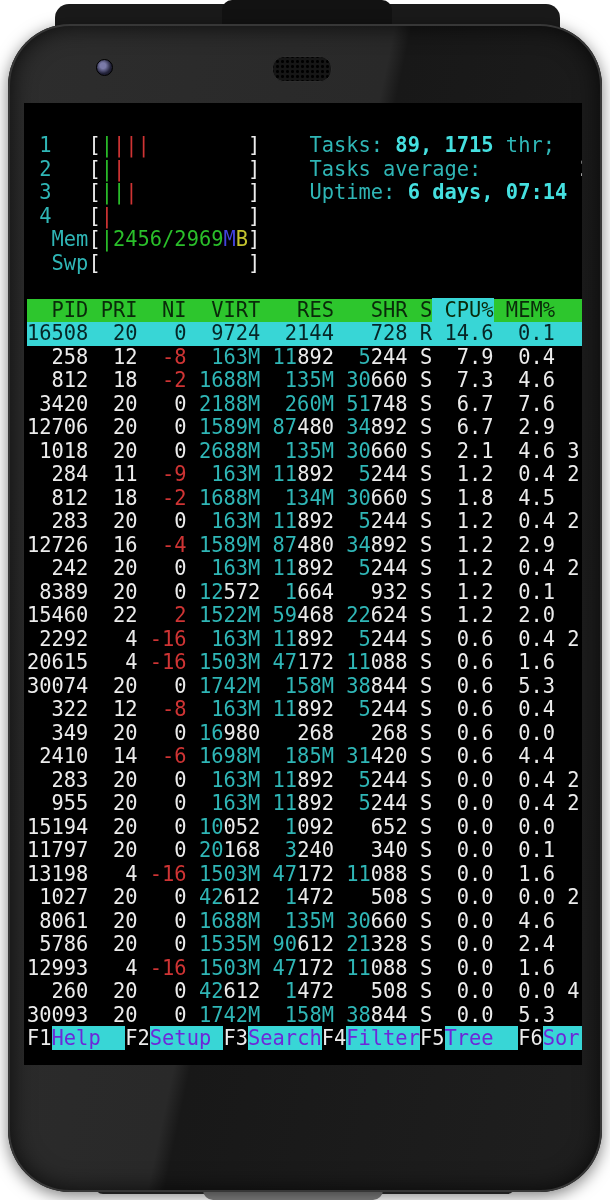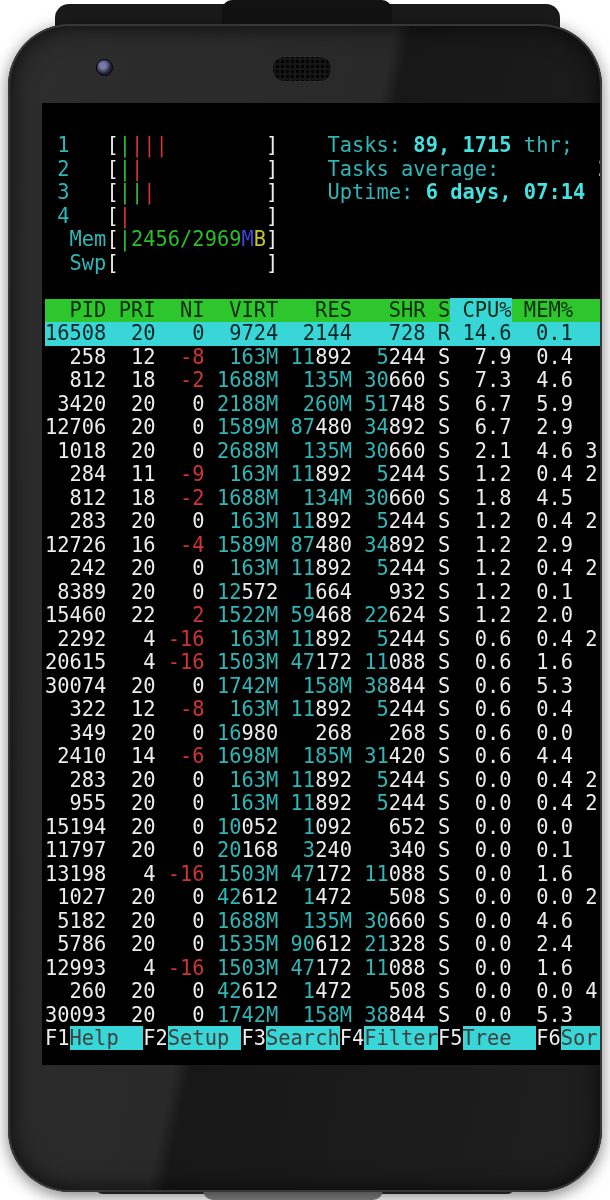--- a/index.html
+++ b/index.html
@@ -21,38 +21,38 @@
   .phone{position:absolute;left:8px;top:24px;width:594px;height:1168px;border-radius:62px;
        background:linear-gradient(102deg,#2d2d2d 0%,#292929 46%,#181818 48%,#1f1f1f 100%);
        box-shadow:0 4px 16px rgba(0,0,0,.5), inset 0 0 0 2px #373737, inset 0 0 26px rgba(0,0,0,.85);}
   .camera{position:absolute;left:88px;top:35px;width:15px;height:15px;border-radius:50%;
        background:radial-gradient(circle at 40% 38%,#7a7aa8 0 22%,#23233a 60%,#0c0c14 100%);
        border:1px solid #000;}
   .speaker{position:absolute;left:264px;top:32px;width:58px;height:24px;border-radius:12px;
        background:#161616;border:1px solid #2e2e2e;
        background-image:radial-gradient(circle,#000 1.3px,transparent 1.6px);
        background-size:5px 5px;background-position:2px 2px;}
-  .screen{position:absolute;left:34px;top:79px;width:558px;height:962px;
+  .screen{position:absolute;left:16px;top:79px;width:558px;height:962px;
        background:var(--termbg);overflow:hidden;}
   #term{position:absolute;left:3px;top:31px;
        font-family:"DejaVu Sans Mono","Liberation Mono",monospace;
        font-size:20.4px;line-height:23.5px;color:var(--white);}
   .line{white-space:pre;height:23.5px;}
   .c{color:var(--cyan);}
   .bc{color:var(--bcyan);font-weight:bold;}
   .w{color:var(--white);}
   .b{font-weight:bold;}
   .r{color:var(--red);}
   .g{color:var(--green);}
   .bl{color:var(--blue);}
   .y{color:var(--yellow);}
   .hdr{background:var(--hdrbg);color:#0a2a0a;}
   .hdr .sort{background:var(--selbg);}
   .sel{background:var(--selbg);color:#062626;}
-  .fnl{background:var(--selbg);color:#404040;}
+  .fnl{background:var(--selbg);color:#6d28d9;}
 </style>
 </head>
 <body>
 
 <div class="mount-top-wide"></div>
 <div class="mount-top-tab"></div>
 <div class="mount-bottom-strip"></div>
 <div class="mount-bottom-tab"></div>
 
 <div class="phone">
@@ -64,21 +64,21 @@
         <div class="line"><span> </span><span class="c">2</span><span>   </span><span class="w">[</span><span class="g">|</span><span class="r">|</span><span>          </span><span class="w">]</span><span>    </span><span class="c">Tasks average:</span><span>        </span><span class="w b">1</span></div>
         <div class="line"><span> </span><span class="c">3</span><span>   </span><span class="w">[</span><span class="g">|</span><span class="g">|</span><span class="r">|</span><span>         </span><span class="w">]</span><span>    </span><span class="c">Uptime: </span><span class="bc">6 days, 07:14</span></div>
         <div class="line"><span> </span><span class="c">4</span><span>   </span><span class="w">[</span><span class="r">|</span><span>           </span><span class="w">]</span><span>    </span></div>
         <div class="line"><span>  </span><span class="c">Mem</span><span class="w">[</span><span class="g">|</span><span class="g">2456/2969</span><span class="bl">M</span><span class="y">B</span><span class="w">]</span></div>
         <div class="line"><span>  </span><span class="c">Swp</span><span class="w">[</span><span>            </span><span class="w">]</span></div>
         <div class="line"></div>
         <div class="line hdr"><span>  PID</span><span> PRI</span><span>  NI</span><span>  VIRT</span><span>   RES</span><span>   SHR</span><span> S</span><span class="sort"> CPU%</span><span> MEM%</span><span>  </span></div>
         <div class="line sel"><span>16508  20   0  9724  2144   728 R 14.6  0.1</span></div>
         <div class="line"><span class="w">  258</span><span class="w">  12</span><span class="r">  -8</span><span>  </span><span class="c">163M</span><span> </span><span class="c">11</span><span class="w">892</span><span>  </span><span class="c">5</span><span class="w">244</span><span class="w"> S</span><span class="w">  7.9</span><span class="w">  0.4</span></div>
         <div class="line"><span class="w">  812</span><span class="w">  18</span><span class="r">  -2</span><span> </span><span class="c">1688M</span><span>  </span><span class="c">135M</span><span> </span><span class="c">30</span><span class="w">660</span><span class="w"> S</span><span class="w">  7.3</span><span class="w">  4.6</span></div>
-        <div class="line"><span class="w"> 3420</span><span class="w">  20</span><span class="w">   0</span><span> </span><span class="c">2188M</span><span>  </span><span class="c">260M</span><span> </span><span class="c">51</span><span class="w">748</span><span class="w"> S</span><span class="w">  6.7</span><span class="w">  5.9</span></div>
+        <div class="line"><span class="w"> 3420</span><span class="w">  20</span><span class="w">   0</span><span> </span><span class="c">2188M</span><span>  </span><span class="c">260M</span><span> </span><span class="c">51</span><span class="w">748</span><span class="w"> S</span><span class="w">  6.7</span><span class="w">  7.6</span></div>
         <div class="line"><span class="w">12706</span><span class="w">  20</span><span class="w">   0</span><span> </span><span class="c">1589M</span><span> </span><span class="c">87</span><span class="w">480</span><span> </span><span class="c">34</span><span class="w">892</span><span class="w"> S</span><span class="w">  6.7</span><span class="w">  2.9</span></div>
         <div class="line"><span class="w"> 1018</span><span class="w">  20</span><span class="w">   0</span><span> </span><span class="c">2688M</span><span>  </span><span class="c">135M</span><span> </span><span class="c">30</span><span class="w">660</span><span class="w"> S</span><span class="w">  2.1</span><span class="w">  4.6</span><span class="w"> 3</span></div>
         <div class="line"><span class="w">  284</span><span class="w">  11</span><span class="r">  -9</span><span>  </span><span class="c">163M</span><span> </span><span class="c">11</span><span class="w">892</span><span>  </span><span class="c">5</span><span class="w">244</span><span class="w"> S</span><span class="w">  1.2</span><span class="w">  0.4</span><span class="w"> 2</span></div>
         <div class="line"><span class="w">  812</span><span class="w">  18</span><span class="r">  -2</span><span> </span><span class="c">1688M</span><span>  </span><span class="c">134M</span><span> </span><span class="c">30</span><span class="w">660</span><span class="w"> S</span><span class="w">  1.8</span><span class="w">  4.5</span></div>
         <div class="line"><span class="w">  283</span><span class="w">  20</span><span class="w">   0</span><span>  </span><span class="c">163M</span><span> </span><span class="c">11</span><span class="w">892</span><span>  </span><span class="c">5</span><span class="w">244</span><span class="w"> S</span><span class="w">  1.2</span><span class="w">  0.4</span><span class="w"> 2</span></div>
         <div class="line"><span class="w">12726</span><span class="w">  16</span><span class="r">  -4</span><span> </span><span class="c">1589M</span><span> </span><span class="c">87</span><span class="w">480</span><span> </span><span class="c">34</span><span class="w">892</span><span class="w"> S</span><span class="w">  1.2</span><span class="w">  2.9</span></div>
         <div class="line"><span class="w">  242</span><span class="w">  20</span><span class="w">   0</span><span>  </span><span class="c">163M</span><span> </span><span class="c">11</span><span class="w">892</span><span>  </span><span class="c">5</span><span class="w">244</span><span class="w"> S</span><span class="w">  1.2</span><span class="w">  0.4</span><span class="w"> 2</span></div>
         <div class="line"><span class="w"> 8389</span><span class="w">  20</span><span class="w">   0</span><span> </span><span class="c">12</span><span class="w">572</span><span>  </span><span class="c">1</span><span class="w">664</span><span>   </span><span class="w">932</span><span class="w"> S</span><span class="w">  1.2</span><span class="w">  0.1</span></div>
         <div class="line"><span class="w">15460</span><span class="w">  22</span><span class="r">   2</span><span> </span><span class="c">1522M</span><span> </span><span class="c">59</span><span class="w">468</span><span> </span><span class="c">22</span><span class="w">624</span><span class="w"> S</span><span class="w">  1.2</span><span class="w">  2.0</span></div>
         <div class="line"><span class="w"> 2292</span><span class="w">   4</span><span class="r"> -16</span><span>  </span><span class="c">163M</span><span> </span><span class="c">11</span><span class="w">892</span><span>  </span><span class="c">5</span><span class="w">244</span><span class="w"> S</span><span class="w">  0.6</span><span class="w">  0.4</span><span class="w"> 2</span></div>
@@ -86,21 +86,21 @@
         <div class="line"><span class="w">30074</span><span class="w">  20</span><span class="w">   0</span><span> </span><span class="c">1742M</span><span>  </span><span class="c">158M</span><span> </span><span class="c">38</span><span class="w">844</span><span class="w"> S</span><span class="w">  0.6</span><span class="w">  5.3</span></div>
         <div class="line"><span class="w">  322</span><span class="w">  12</span><span class="r">  -8</span><span>  </span><span class="c">163M</span><span> </span><span class="c">11</span><span class="w">892</span><span>  </span><span class="c">5</span><span class="w">244</span><span class="w"> S</span><span class="w">  0.6</span><span class="w">  0.4</span></div>
         <div class="line"><span class="w">  349</span><span class="w">  20</span><span class="w">   0</span><span> </span><span class="c">16</span><span class="w">980</span><span>   </span><span class="w">268</span><span>   </span><span class="w">268</span><span class="w"> S</span><span class="w">  0.6</span><span class="w">  0.0</span></div>
         <div class="line"><span class="w"> 2410</span><span class="w">  14</span><span class="r">  -6</span><span> </span><span class="c">1698M</span><span>  </span><span class="c">185M</span><span> </span><span class="c">31</span><span class="w">420</span><span class="w"> S</span><span class="w">  0.6</span><span class="w">  4.4</span></div>
         <div class="line"><span class="w">  283</span><span class="w">  20</span><span class="w">   0</span><span>  </span><span class="c">163M</span><span> </span><span class="c">11</span><span class="w">892</span><span>  </span><span class="c">5</span><span class="w">244</span><span class="w"> S</span><span class="w">  0.0</span><span class="w">  0.4</span><span class="w"> 2</span></div>
         <div class="line"><span class="w">  955</span><span class="w">  20</span><span class="w">   0</span><span>  </span><span class="c">163M</span><span> </span><span class="c">11</span><span class="w">892</span><span>  </span><span class="c">5</span><span class="w">244</span><span class="w"> S</span><span class="w">  0.0</span><span class="w">  0.4</span><span class="w"> 2</span></div>
         <div class="line"><span class="w">15194</span><span class="w">  20</span><span class="w">   0</span><span> </span><span class="c">10</span><span class="w">052</span><span>  </span><span class="c">1</span><span class="w">092</span><span>   </span><span class="w">652</span><span class="w"> S</span><span class="w">  0.0</span><span class="w">  0.0</span></div>
         <div class="line"><span class="w">11797</span><span class="w">  20</span><span class="w">   0</span><span> </span><span class="c">20</span><span class="w">168</span><span>  </span><span class="c">3</span><span class="w">240</span><span>   </span><span class="w">340</span><span class="w"> S</span><span class="w">  0.0</span><span class="w">  0.1</span></div>
         <div class="line"><span class="w">13198</span><span class="w">   4</span><span class="r"> -16</span><span> </span><span class="c">1503M</span><span> </span><span class="c">47</span><span class="w">172</span><span> </span><span class="c">11</span><span class="w">088</span><span class="w"> S</span><span class="w">  0.0</span><span class="w">  1.6</span></div>
         <div class="line"><span class="w"> 1027</span><span class="w">  20</span><span class="w">   0</span><span> </span><span class="c">42</span><span class="w">612</span><span>  </span><span class="c">1</span><span class="w">472</span><span>   </span><span class="w">508</span><span class="w"> S</span><span class="w">  0.0</span><span class="w">  0.0</span><span class="w"> 2</span></div>
-        <div class="line"><span class="w"> 5182</span><span class="w">  20</span><span class="w">   0</span><span> </span><span class="c">1688M</span><span>  </span><span class="c">135M</span><span> </span><span class="c">30</span><span class="w">660</span><span class="w"> S</span><span class="w">  0.0</span><span class="w">  4.6</span></div>
+        <div class="line"><span class="w"> 8061</span><span class="w">  20</span><span class="w">   0</span><span> </span><span class="c">1688M</span><span>  </span><span class="c">135M</span><span> </span><span class="c">30</span><span class="w">660</span><span class="w"> S</span><span class="w">  0.0</span><span class="w">  4.6</span></div>
         <div class="line"><span class="w"> 5786</span><span class="w">  20</span><span class="w">   0</span><span> </span><span class="c">1535M</span><span> </span><span class="c">90</span><span class="w">612</span><span> </span><span class="c">21</span><span class="w">328</span><span class="w"> S</span><span class="w">  0.0</span><span class="w">  2.4</span></div>
         <div class="line"><span class="w">12993</span><span class="w">   4</span><span class="r"> -16</span><span> </span><span class="c">1503M</span><span> </span><span class="c">47</span><span class="w">172</span><span> </span><span class="c">11</span><span class="w">088</span><span class="w"> S</span><span class="w">  0.0</span><span class="w">  1.6</span></div>
         <div class="line"><span class="w">  260</span><span class="w">  20</span><span class="w">   0</span><span> </span><span class="c">42</span><span class="w">612</span><span>  </span><span class="c">1</span><span class="w">472</span><span>   </span><span class="w">508</span><span class="w"> S</span><span class="w">  0.0</span><span class="w">  0.0</span><span class="w"> 4</span></div>
         <div class="line"><span class="w">30093</span><span class="w">  20</span><span class="w">   0</span><span> </span><span class="c">1742M</span><span>  </span><span class="c">158M</span><span> </span><span class="c">38</span><span class="w">844</span><span class="w"> S</span><span class="w">  0.0</span><span class="w">  5.3</span></div>
         <div class="line"><span><span class="w">F1</span><span class="fnl">Help  </span></span><span><span class="w">F2</span><span class="fnl">Setup </span></span><span><span class="w">F3</span><span class="fnl">Search</span></span><span><span class="w">F4</span><span class="fnl">Filter</span></span><span><span class="w">F5</span><span class="fnl">Tree  </span></span><span><span class="w">F6</span><span class="fnl">Sor   </span></span></div>
       </div>
   </div>
 </div>
 
 </body></html>

